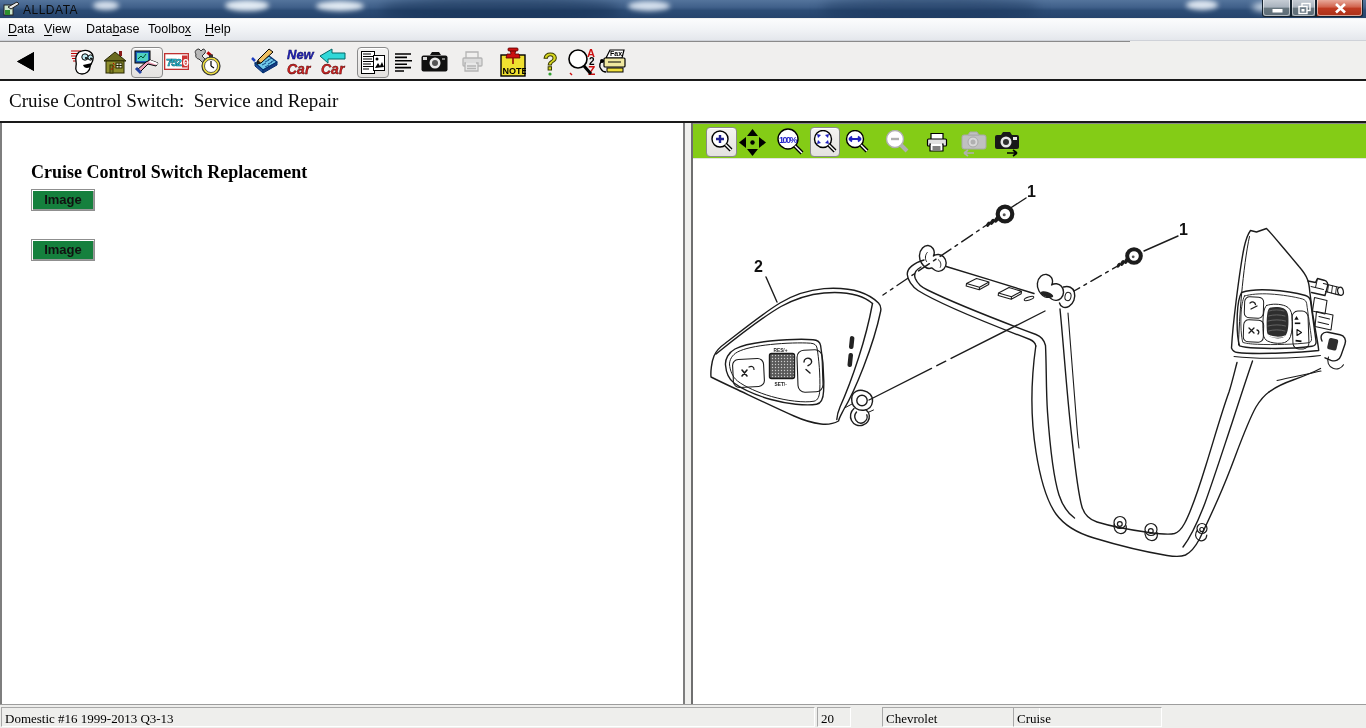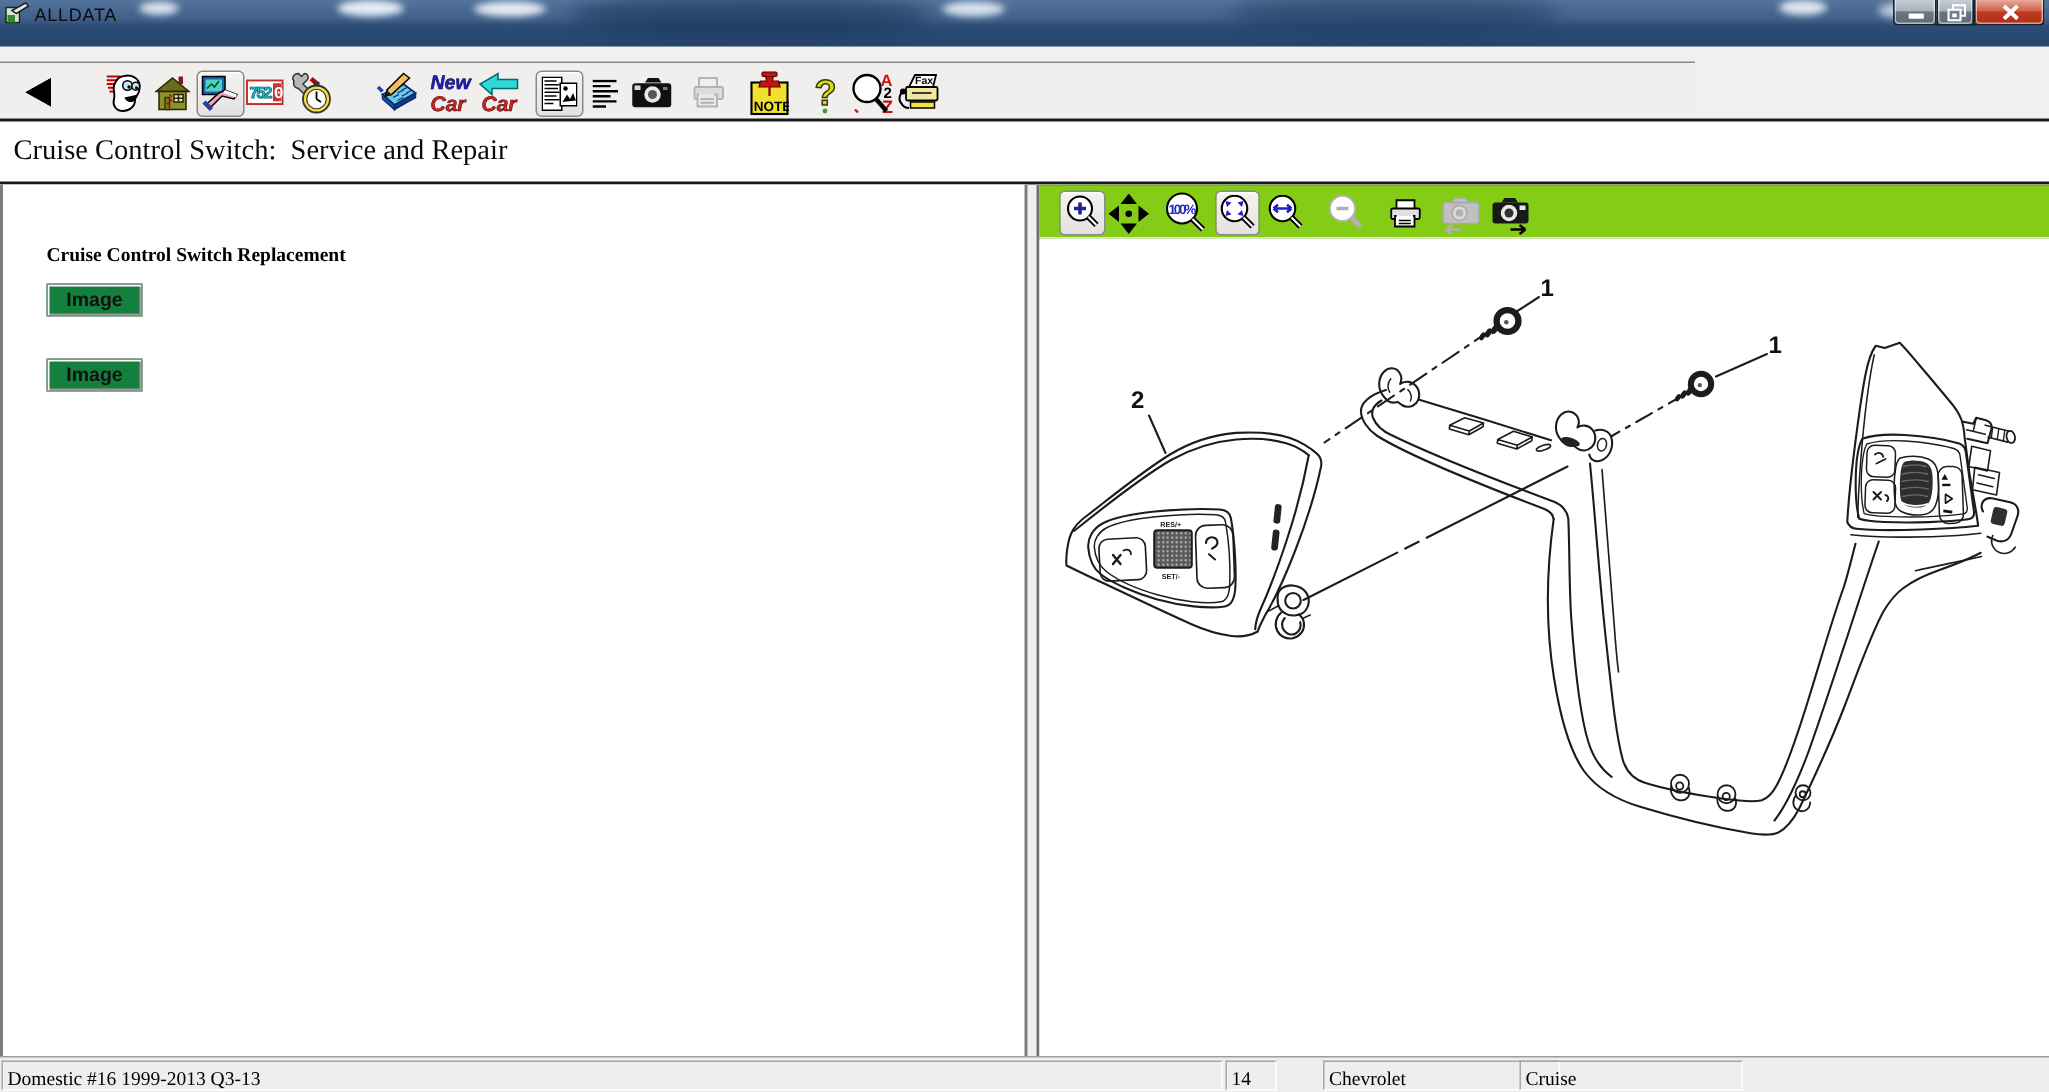--- a/index.html
+++ b/index.html
@@ -1,20 +1,20 @@
 <!DOCTYPE html>
 <html><head>
 <meta charset="utf-8">
 <style>
 * { margin:0; padding:0; box-sizing:border-box; }
 html,body { width:1366px; height:728px; overflow:hidden; font-family:"Liberation Sans",sans-serif; background:#f0f0ee; }
 #app { position:relative; width:1366px; height:728px; }
 
 
-#titlebar { position:absolute; left:0; top:0; width:1366px; height:31px;
+#titlebar { position:absolute; left:0; top:0; width:1366px; height:18px;
   background:linear-gradient(180deg,#54749c 0%,#40608a 40%,#2c4c75 58%,#26446c 100%);
   overflow:hidden; }
 #titlebar .cloud { position:absolute; border-radius:50%; filter:blur(6px); }
 #titletext { position:absolute; left:23px; top:3px; font-size:12px; color:#0b0b0b; letter-spacing:0.5px; }
 #appicon { position:absolute; left:3px; top:1px; width:17px; height:16px; }
 
 
 #winbtns { position:absolute; right:3px; top:0; height:17px; display:flex; }
 .wbtn { height:17px; border:1px solid #14222e; border-top:none; position:relative; }
 .wbtn .inner { position:absolute; inset:0 0 0 0; border:1px solid rgba(255,255,255,.55); border-top:none; }
@@ -35,21 +35,21 @@
   background:#f0efee; border-top:1px solid #8a8a8a; }
 
 
 #hdr { position:absolute; left:0; top:79px; width:1366px; height:44px; background:#fff;
   border-top:2px solid #1a1a1a; border-bottom:2px solid #1a1a1a;padding-left:48px; }
 #hdr .t { position:absolute; left:9px; top:9px; font-family:"Liberation Serif",serif; font-size:19px; color:#0a0a0a; white-space:pre; }
 
 
 #leftpanel { position:absolute; left:0; top:123px; width:685px; height:581px; background:#fff;
   border-left:2px solid #7e7e7e; border-right:2px solid #7e7e7e; }
-#lp-head { position:absolute; left:29px; top:39px; font-family:"Liberation Serif",serif; font-weight:bold; font-size:13px; color:#000; }
+#lp-head { position:absolute; left:29px; top:39px; font-family:"Liberation Serif",serif; font-weight:bold; font-size:18px; color:#000; }
 .imgbtn { position:absolute; left:29px; width:64px; height:22px; background:#15803d;
   border:1px solid #8f8f8f; box-shadow:inset 1px 1px 0 #ffffff, inset -1px -1px 0 #9a9a9a;
   font-weight:bold; font-size:13px; color:#111; text-align:center; line-height:20px; }
 #imgbtn1 { top:66px; }
 #imgbtn2 { top:116px; }
 
 #rightpanel { position:absolute; left:691px; top:123px; width:675px; height:581px; background:#fff;
   border-left:2px solid #6f6f6f; }
 #rp-toolbar { position:absolute; left:0px; top:0px; width:673px; height:36px; background:#84cc16; border-top:1px solid #8a8a8a; border-bottom:1px solid #e2e2e0; }
 #drawarea { position:absolute; left:0px; top:37px; width:673px; height:544px; background:#fff; }
@@ -95,20 +95,27 @@
           </svg>
       </div>
       <div class="wbtn" id="btn-close"><div class="inner"></div>
         <svg width="47" height="17" viewBox="0 0 47 17">
             <path d="M19 4 L28 12.5 M28 4 L19 12.5" stroke="#fff" stroke-width="2.6" fill="none"></path>
           </svg>
       </div>
     </div>
   </div>
 
+  <div id="menubar">
+    <span class="mi" style="left:8px;"><u>D</u>ata</span>
+    <span class="mi" style="left:44px;"><u>V</u>iew</span>
+    <span class="mi" style="left:86px;">Data<u>b</u>ase</span>
+    <span class="mi" style="left:148px;">Toolbo<u>x</u></span>
+    <span class="mi" style="left:205px;"><u>H</u>elp</span>
+  </div>
 
   <div id="toolbar">
     <svg style="position:absolute;left:13px;top:9px;" width="22" height="21" viewBox="0 0 22 21">
       <path d="M21 1 L4 10.5 L21 20 L21 14 L14 10.5 L21 7 Z" fill="#000"></path>
       <path d="M21 1 L4 10.5 L21 20 Z" fill="#000"></path>
     </svg>
 
     <svg style="position:absolute;left:71px;top:6px;" width="24" height="27" viewBox="0 0 24 27">
       <g stroke="#c00000" stroke-width="1.2">
           <path d="M0 3 h10 M0 5.5 h11 M0 8 h12 M1 10.5 h11 M2 13 h10"></path>
@@ -513,17 +520,17 @@
         <path d="M1322,341 C1319.5,336 1322.5,331.5 1328,332.2 L1340,334.8 C1344.5,335.8 1346.5,339.5 1345,344 L1341,355.5 C1339.5,360 1335.5,362 1331,360.3 L1325,357.8"></path>
         <rect x="1328" y="338.5" width="9.5" height="11.5" rx="2" transform="rotate(13 1332.5 344)" fill="#2e2e2e" stroke="none"></rect>
         <path d="M1328.5,357 C1326.5,361.5 1328.5,366.5 1333,368.3 C1337,370 1341.5,368.3 1343.5,364.8" stroke-width="1.1"></path>
         </g>
       </svg>
       </div>
   </div>
 
   <div id="statusbar">
     <div class="scell" style="left:1px; width:814px;">Domestic #16 1999-2013 Q3-13</div>
-    <div class="scell" style="left:817px; width:34px;">14</div>
+    <div class="scell" style="left:817px; width:34px;">20</div>
     <div class="scell" style="left:882px; width:158px;">Chevrolet</div>
     <div class="scell" style="left:1013px; width:149px;">Cruise</div>
   </div>
 </div>
 
 </body></html>

